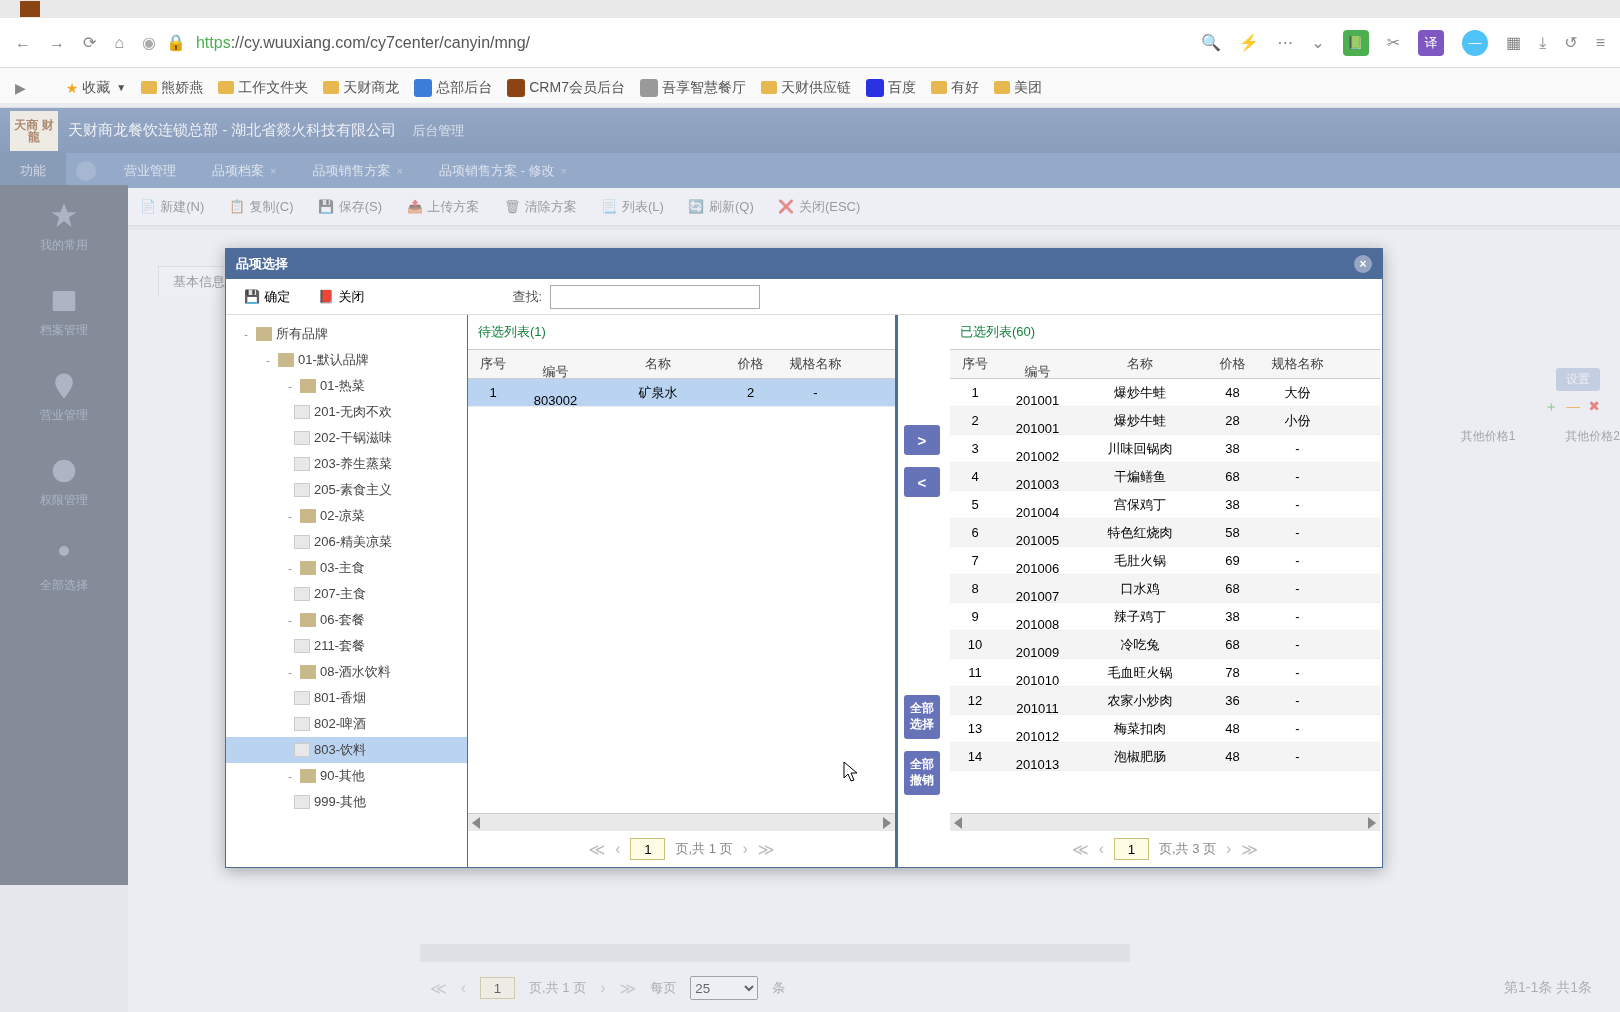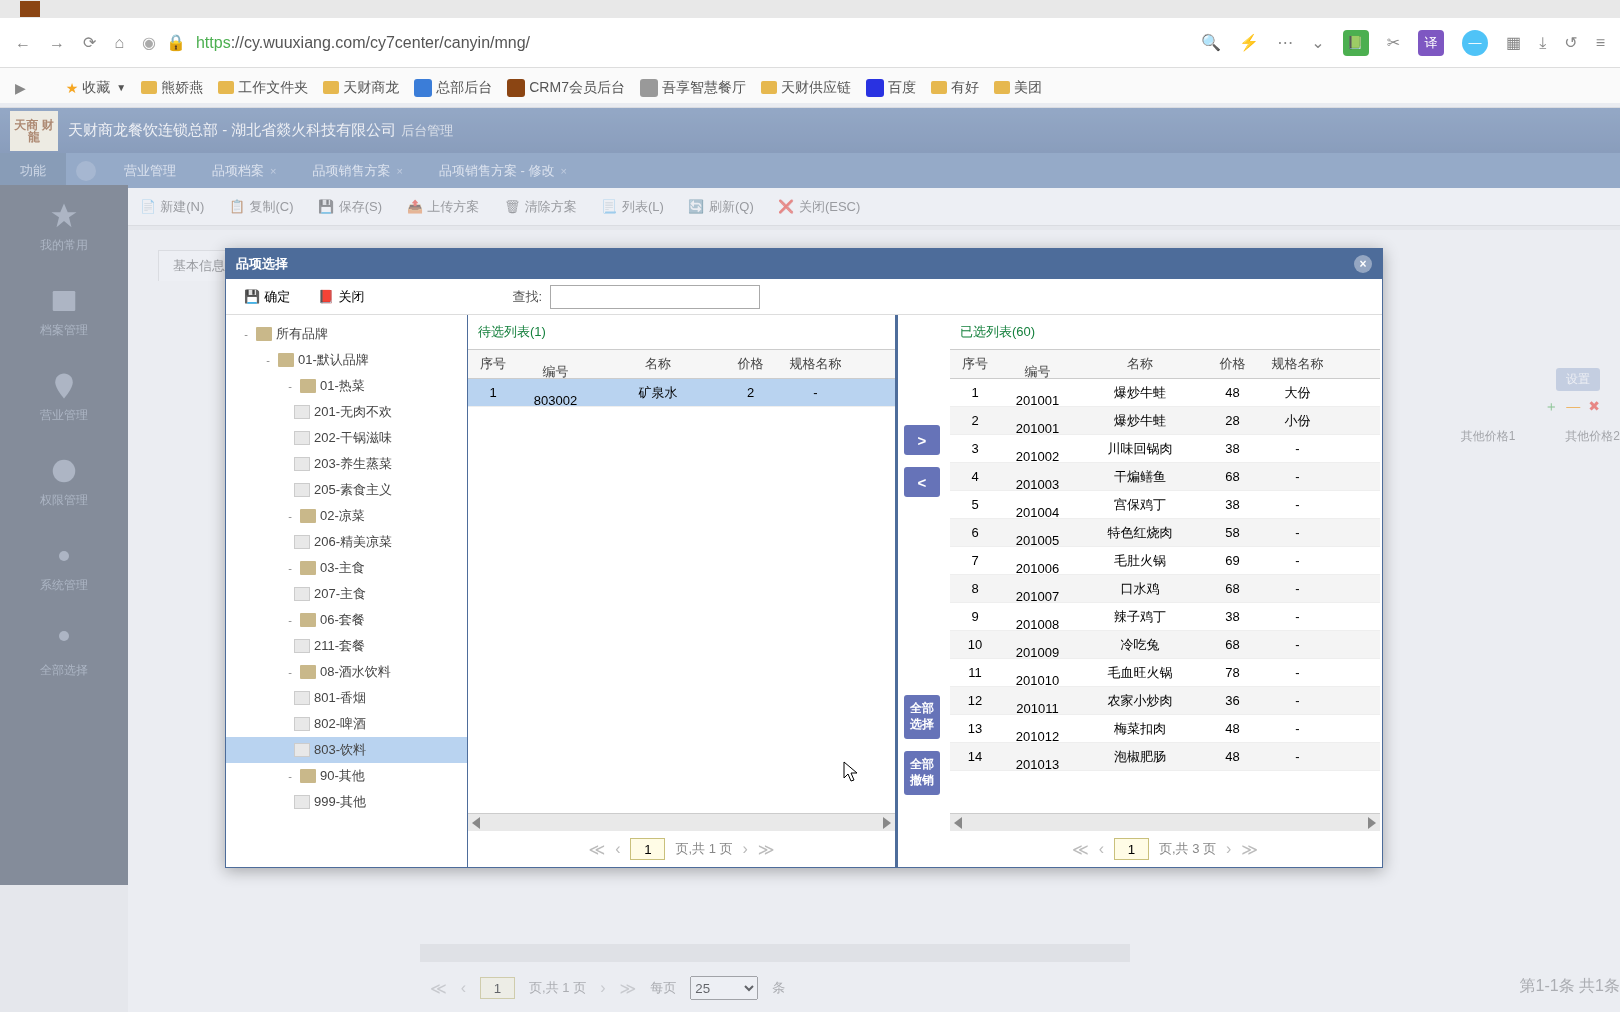--- a/index.html
+++ b/index.html
@@ -20,21 +20,21 @@
 
 .bookmarks { height: 40px; background: #fafafa; border-bottom: 1px solid #ddd; display: flex; align-items: center; padding: 0 15px; gap: 15px; font-size: 14px; color: #555; }
 .bookmarks .bm-item { display: flex; align-items: center; gap: 4px; cursor: pointer; }
 .folder-icon { width: 16px; height: 13px; background: #e6b84f; border-radius: 2px; }
 .bm-icon { width: 18px; height: 18px; border-radius: 3px; }
 
 
 .app-header { height: 45px; background: linear-gradient(#5d7eab, #4a6a99); color: #fff; display: flex; align-items: center; padding: 0 10px; font-size: 14px; }
 .app-logo { width: 48px; height: 40px; background: #fff8e1; color: #8b4513; font-size: 12px; font-weight: bold; display: flex; align-items: center; justify-content: center; margin-right: 10px; line-height: 1; text-align: center; }
 .app-title { font-size: 15px; }
-.app-title .sub { opacity: 0.8; font-size: 13px; margin-left: 5px; }
+.app-title .sub { opacity: 0.8; font-size: 13px; margin-left: 16px; }
 .app-header .right { margin-left: auto; display: flex; gap: 18px; align-items: center; font-size: 13px; }
 
 
 .tab-row { height: 35px; background: #5f81af; display: flex; align-items: center; }
 .func-label { background: #476991; color: #c8d4e6; padding: 0 20px; height: 100%; display: flex; align-items: center; font-size: 13px; }
 .func-collapse { width: 20px; height: 20px; background: rgba(255,255,255,0.2); border-radius: 50%; margin: 0 10px; }
 .app-tab { padding: 0 18px; color: #dfe8f4; font-size: 13px; height: 100%; display: flex; align-items: center; position: relative; }
 .tab-close { margin-left: 6px; font-size: 11px; opacity: 0.6; }
 
 
@@ -110,21 +110,21 @@
 
 .right-bg { position: absolute; right: 0; top: 360px; width: 240px; font-size: 12px; color: #777; }
 .right-bg .settings-btn { position: absolute; right: 20px; top: 8px; background: #b5c3dd; color: #fff; padding: 3px 10px; border-radius: 3px; font-size: 12px; }
 .right-bg .icons { position: absolute; right: 20px; top: 38px; display: flex; gap: 8px; font-size: 14px; }
 .right-bg .headers { position: absolute; right: 0; top: 68px; display: flex; gap: 50px; }
 
 .bottom-scroll { position: absolute; left: 420px; bottom: 50px; width: 710px; height: 18px; background: #e5e5e5; }
 .bottom-pager { position: absolute; left: 430px; bottom: 12px; display: flex; align-items: center; gap: 14px; font-size: 13px; color: #888; }
 .bottom-pager input { width: 35px; height: 22px; text-align: center; background: #fffce6; border: 1px solid #c9c07c; }
 .bottom-pager select { width: 68px; height: 24px; }
-.bottom-right { position: absolute; right: 0; bottom: 15px; font-size: 16px; color: #888; }
+.bottom-right { position: absolute; right: 28px; bottom: 15px; font-size: 14px; color: #888; }
 
 .cursor { position: absolute; left: 843px; top: 761px; width: 16px; height: 22px; pointer-events: none; }
 </style>
 </head>
 <body>
 
 <div class="browser-top">
   <div class="avatar"></div>
 </div>
 
@@ -259,36 +259,29 @@
       <span>营业管理</span>
     </div>
   <div class="sb-item">
       <svg viewBox="0 0 24 24" fill="currentColor">
         <circle cx="12" cy="12" r="9"></circle>
       </svg>
       <span>权限管理</span>
     </div>
   <div class="sb-item">
       <svg viewBox="0 0 24 24" fill="currentColor">
-        <circle cx="12" cy="12" r="4"></circle>
-        <path d="M12 1v4m0 14v4m11-11h-4M5 12H1"></path>
-      </svg>
-      <span>系统管理</span>
-    </div>
-  <div class="sb-item">
-      <svg viewBox="0 0 24 24" fill="currentColor">
         <circle cx="12" cy="8" r="4"></circle>
         <path d="M12 12v10M8 18h8"></path>
       </svg>
       <span>全部选择</span>
     </div>
 </div>
 
 <div class="main-bg">
-  <div style="position:absolute;left:30px;top:20px;font-size:13px;color:#666;padding:6px 14px;background:#fff;border:1px solid #ddd;border-bottom:none">基本信息</div>
+  <div style="position:absolute;left:30px;top:36px;font-size:13px;color:#666;padding:6px 14px;background:#fff;border:1px solid #ddd;border-bottom:none">基本信息</div>
 </div>
 
 <div class="right-bg">
   <span class="settings-btn">设置</span>
   <div class="icons">
     <span style="color:#4caf50">＋</span>
     <span style="color:#ff9800">—</span>
     <span style="color:#f44336">✖</span>
   </div>
   <div class="headers">

